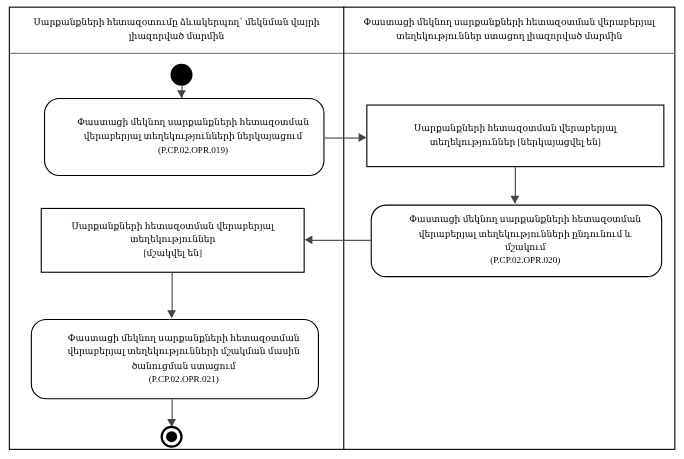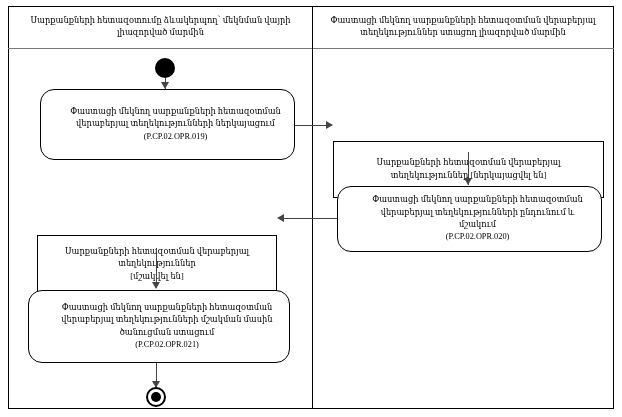--- a/index.html
+++ b/index.html
@@ -77,21 +77,21 @@
     display: flex;
     align-items: center;
     justify-content: center;
     text-align: center;
     font-size: 8.3px;
     line-height: 12.3px;
     color: #000000;
     padding: 2px 8px;
   }
   .node.activity { border-radius: 14px; padding-left: 24px; }
-  .node.object   { border-radius: 0; margin-top: 46px; }
+  .node.object   { border-radius: 0; }
 
   .node-text { display: block; width: 100%; white-space: pre-line; }
 
   
   .initial-node {
     position: absolute;
     width: 20px;
     height: 20px;
     border-radius: 50%;
     background: #000000;

